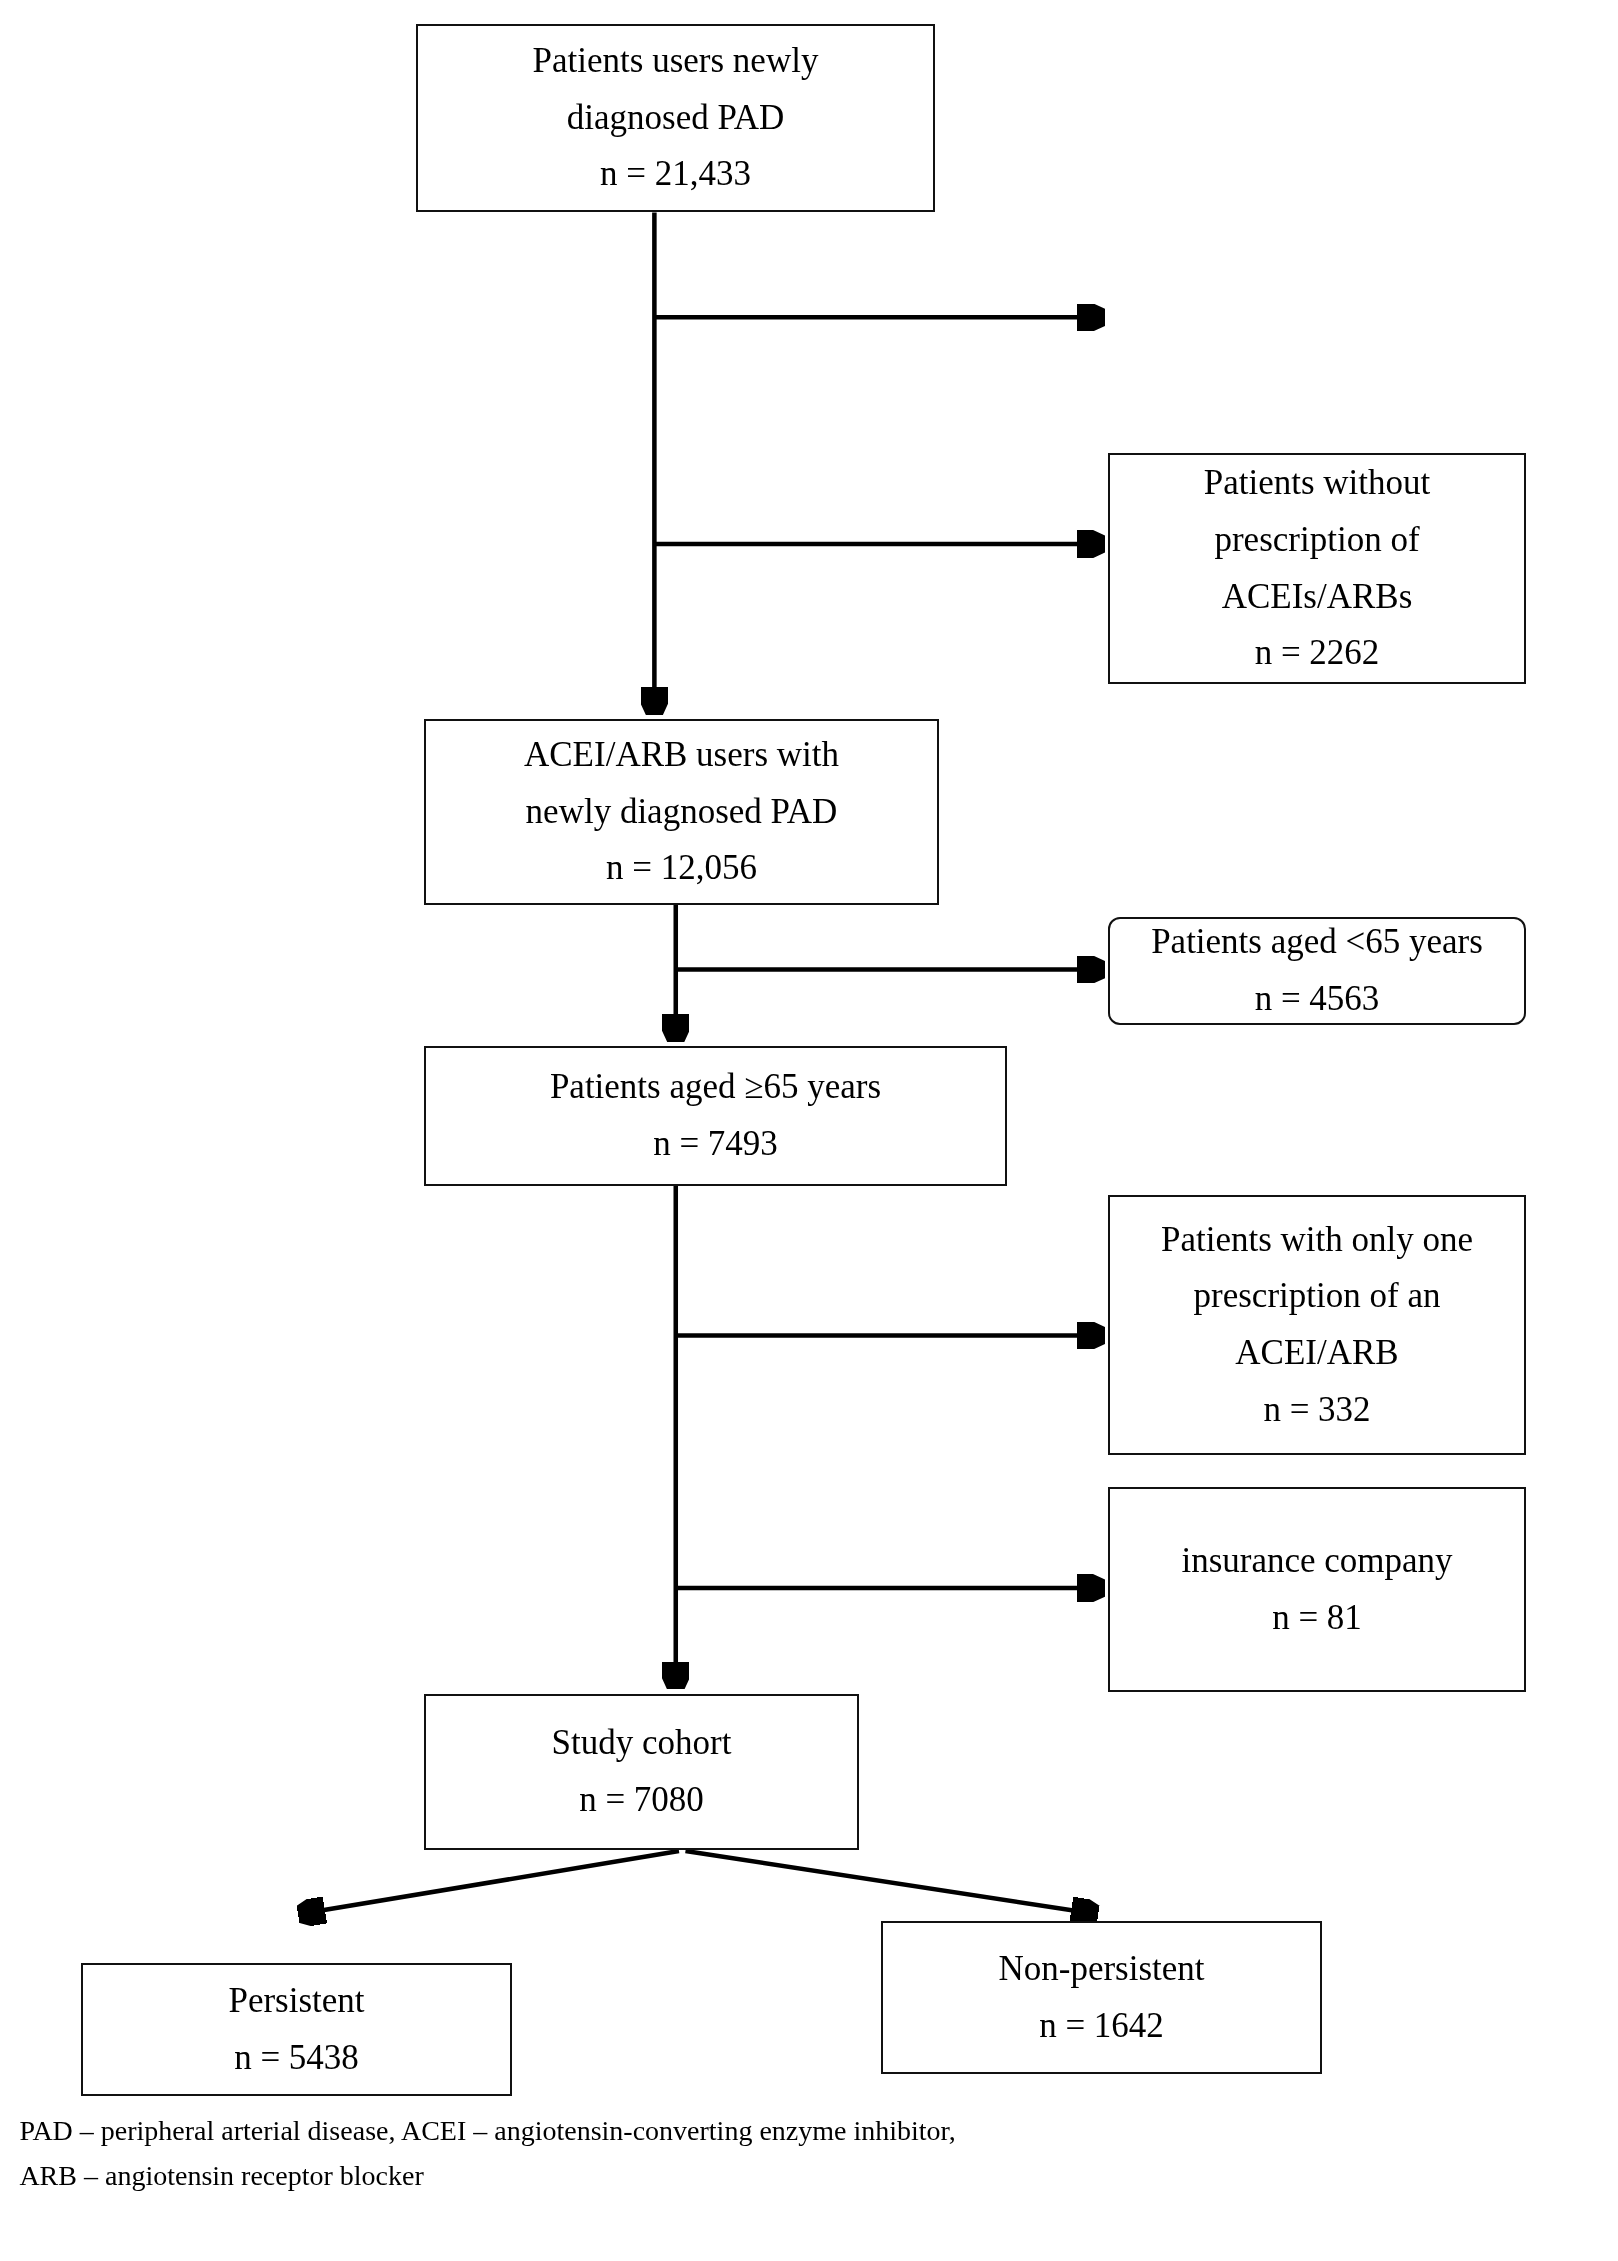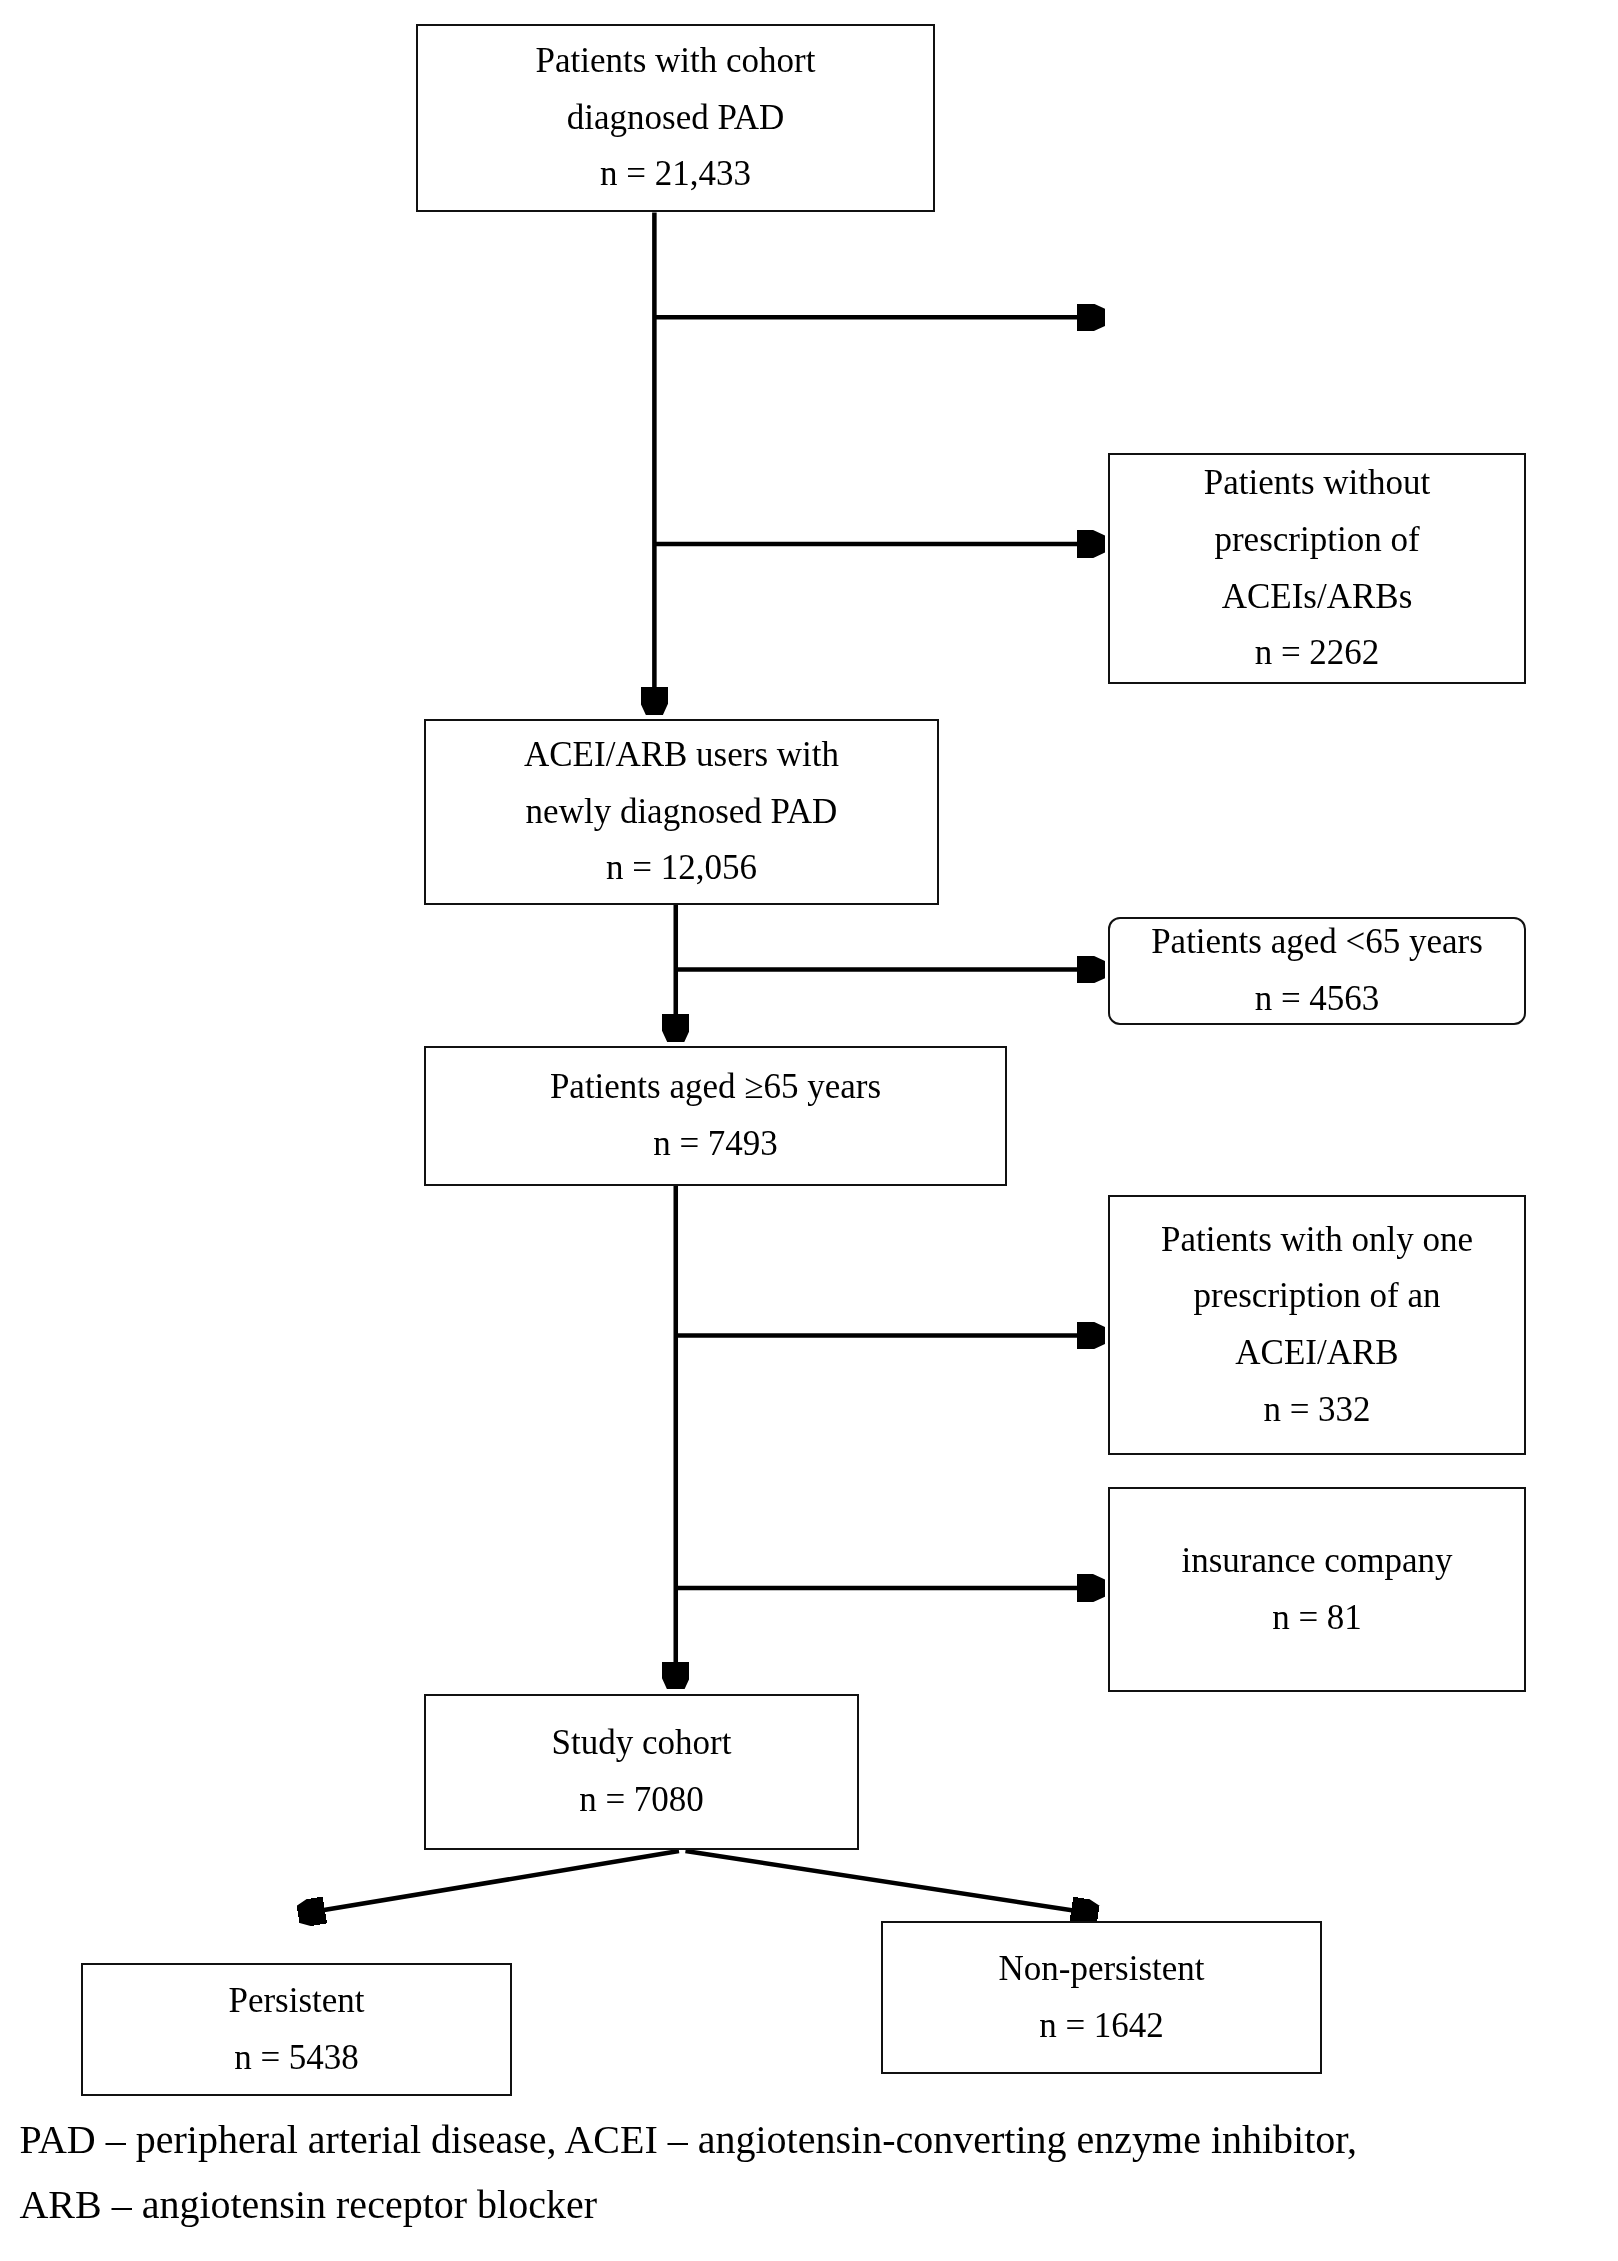--- a/index.html
+++ b/index.html
@@ -63,21 +63,21 @@
     stroke-width: 7;
     fill: none;
   }
 
   
   #footnote {
     position: absolute;
     left: 19.4px;
     top: 2108px;
     width: 1574px;
-    font-size: 40px;
+    font-size: 28px;
     line-height: 1.62;
   }
   #footnote div { white-space: nowrap; }
 </style>
 </head>
 <body>
 
 <div id="page">
 
   <svg id="wires" viewBox="0 0 2499 3491" xmlns="http://www.w3.org/2000/svg">
@@ -102,21 +102,21 @@
     <line x1="1043" y1="2062" x2="1700" y2="2062" marker-end="url(#ah)"></line>
 
     <line x1="1043" y1="2452" x2="1700" y2="2452" marker-end="url(#ah)"></line>
 
     <line x1="1048" y1="2858" x2="465" y2="2955" marker-end="url(#ah)"></line>
 
     <line x1="1058" y1="2858" x2="1690" y2="2955" marker-end="url(#ah)"></line>
   </svg>
 
   <div class="node" id="node-pad">
-    <span class="ln">Patients with cohort</span>
+    <span class="ln">Patients users newly</span>
     <span class="ln">diagnosed PAD</span>
     <span class="ln">n = 21,433</span>
   </div>
 
 
   <div class="node" id="node-norx">
     <span class="ln">Patients without</span>
     <span class="ln">prescription of</span>
     <span class="ln">ACEIs/ARBs</span>
     <span class="ln">n = 2262</span>

